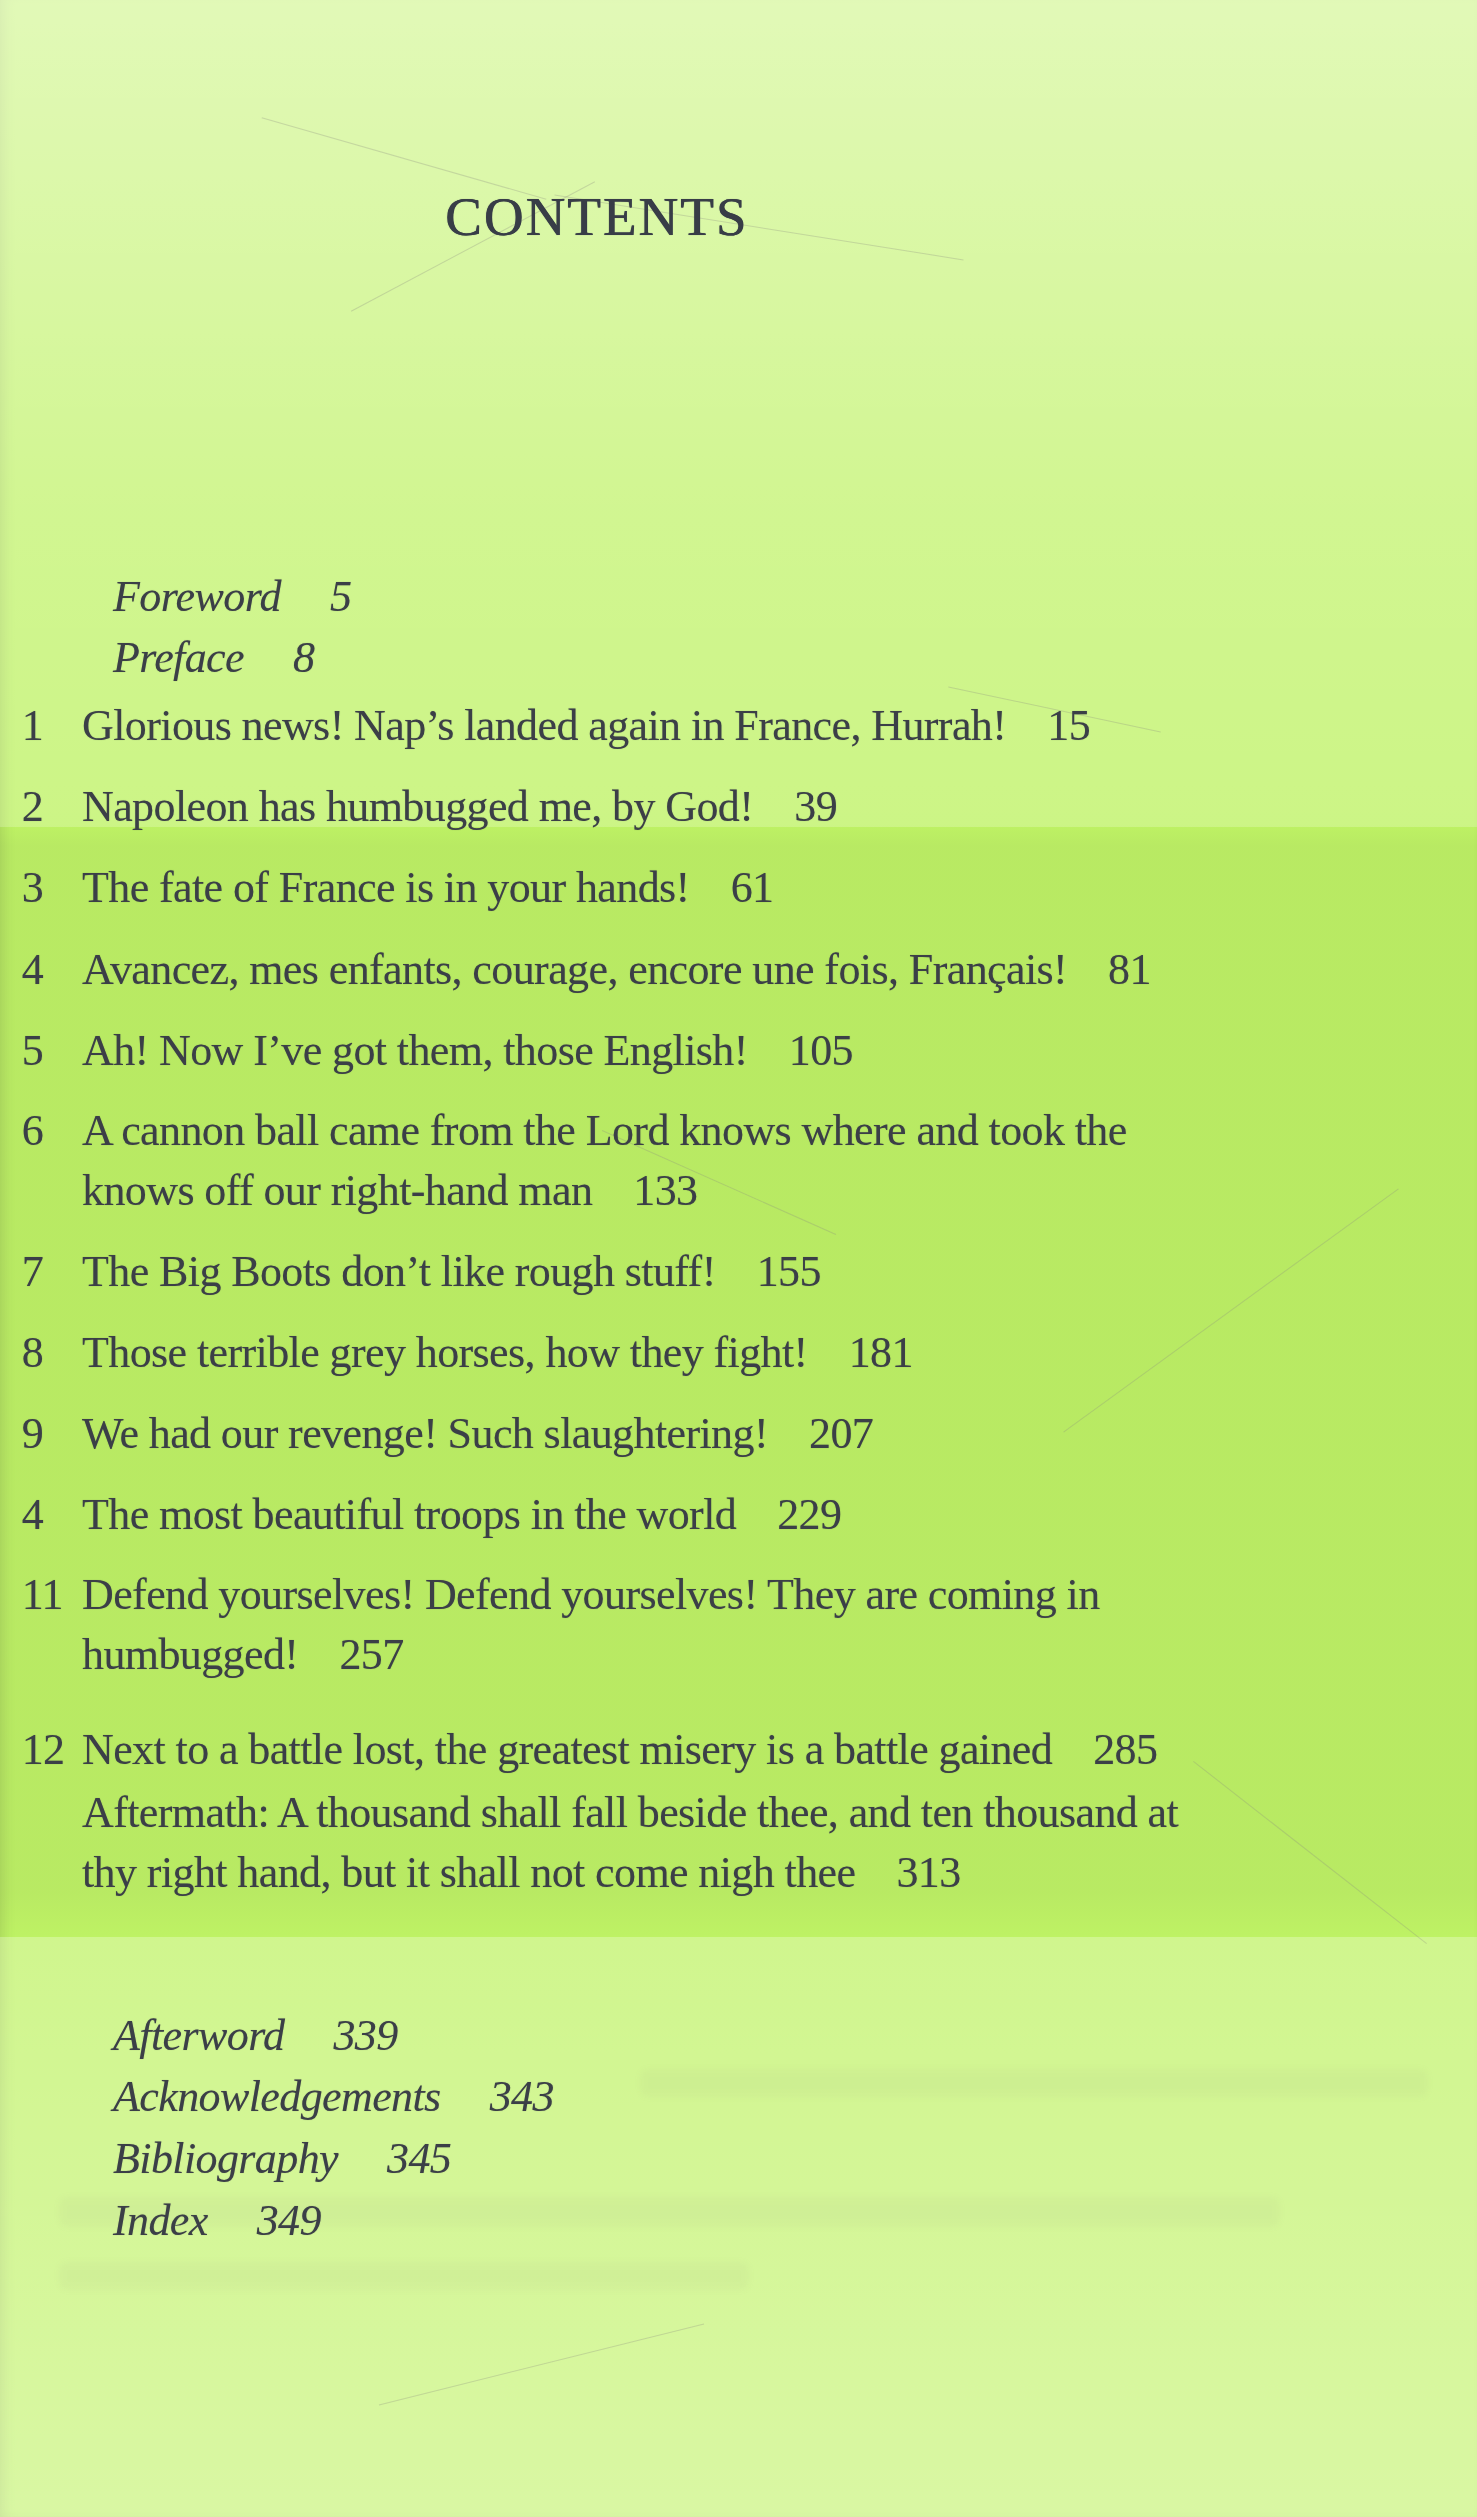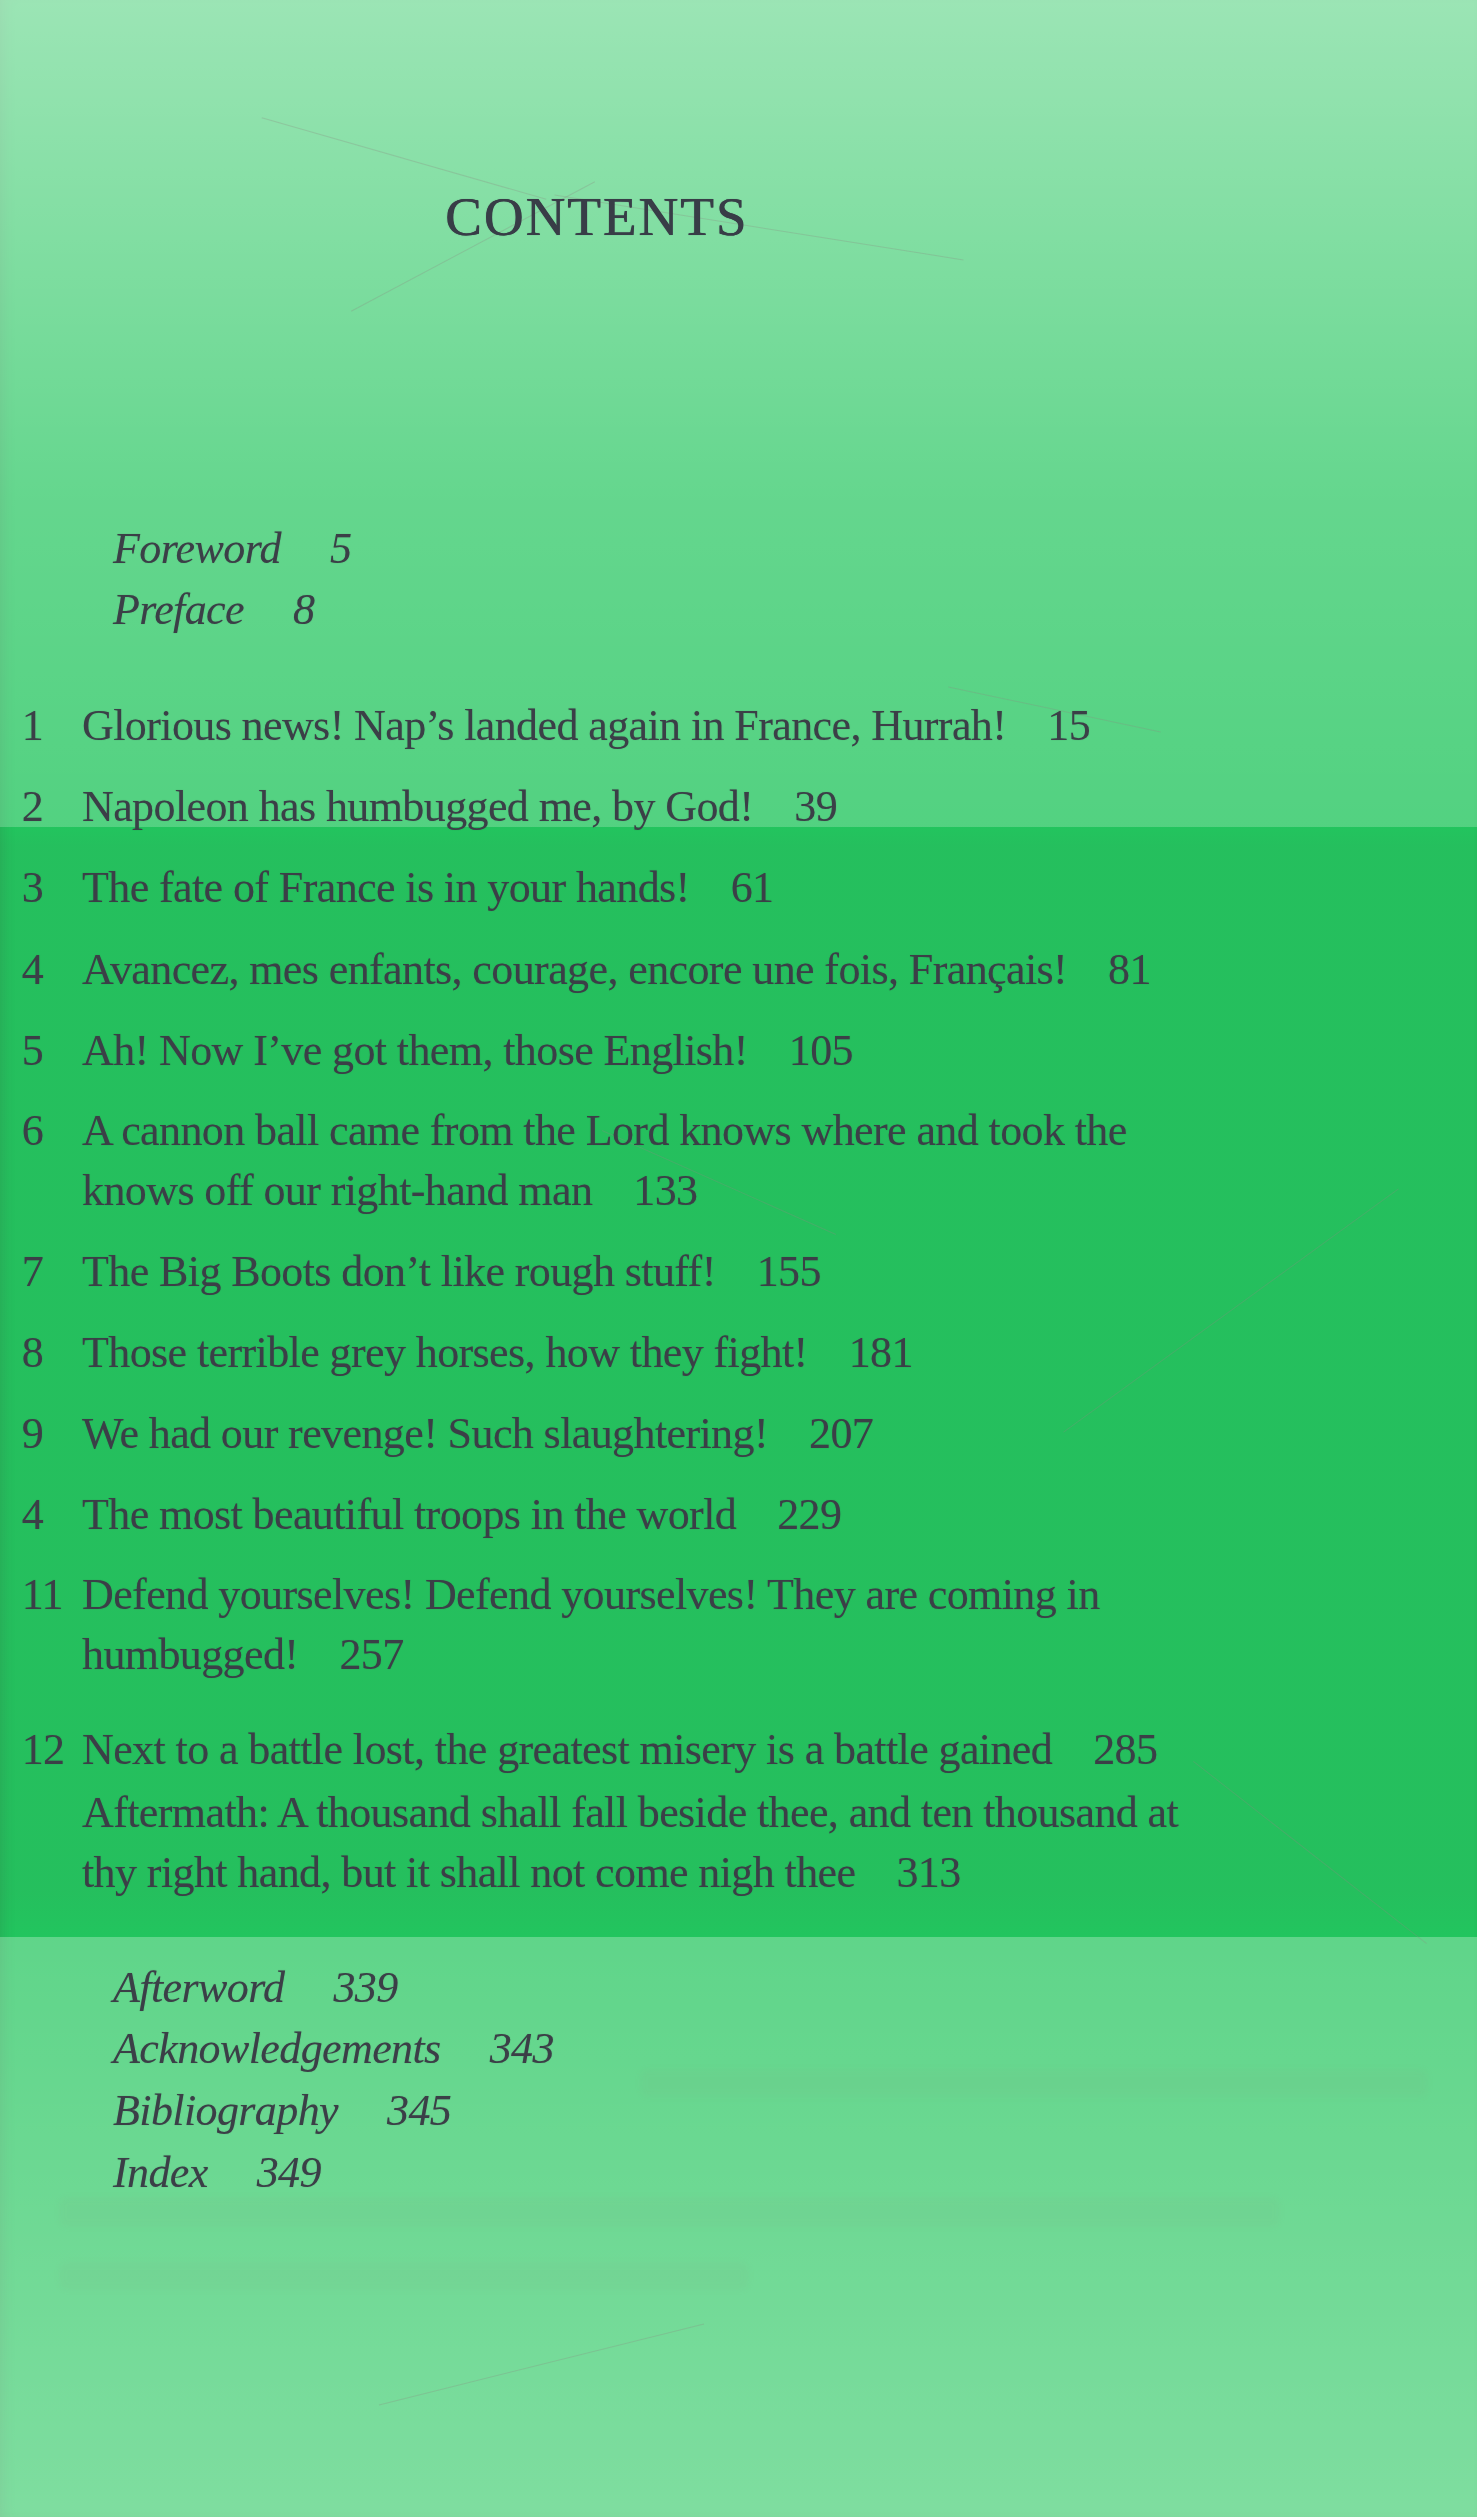--- a/index.html
+++ b/index.html
@@ -6,21 +6,21 @@
   body {
     width: 1478px; height: 2518px;
     background: #f2f0e9;
     font-family: "Liberation Serif", serif;
     color: #3b3f47;
     overflow: hidden;
   }
   #page {
     position: relative;
     width: 1478px; height: 2518px;
-    background: #22c55e;
+    background: #bef264;
     box-shadow: inset 11.8px 0 13.8px -9.9px rgba(60,60,55,0.18),
                 inset -3.9px 0 9.9px -7.9px rgba(60,60,55,0.10),
                 inset 0 -5.9px 9.9px -6.9px rgba(60,60,55,0.10);
   }
   
   .light-top {
     position: absolute; left: 0; top: 0; width: 100%; height: 827px;
     background: linear-gradient(to bottom, rgba(255,255,252,0.55), rgba(255,255,252,0.30) 60%, rgba(255,255,252,0.22));
     pointer-events: none;
   }
@@ -60,21 +60,21 @@
   }
   .row .num {
     position: absolute; left: 21.7px; top: 0; width: 79px;
     white-space: nowrap;
   }
   .row .titleblock {
     display: block; margin-left: 82px; width: 1162px;
     white-space: nowrap;
   }
   .pgnum { margin-left: 41px; }
-  .fm, .bm { font-style: italic; }
+  .fm, .bm { font-style: italic; margin-top: 48px; }
   .fm .titleblock, .bm .titleblock { margin-left: 113px; }
   .fm .pgnum, .bm .pgnum { margin-left: 49px; }
 </style>
 </head>
 <body>
 
 <div id="page">
 
   <div class="light-top"></div>
   <div class="band-mid"></div>

